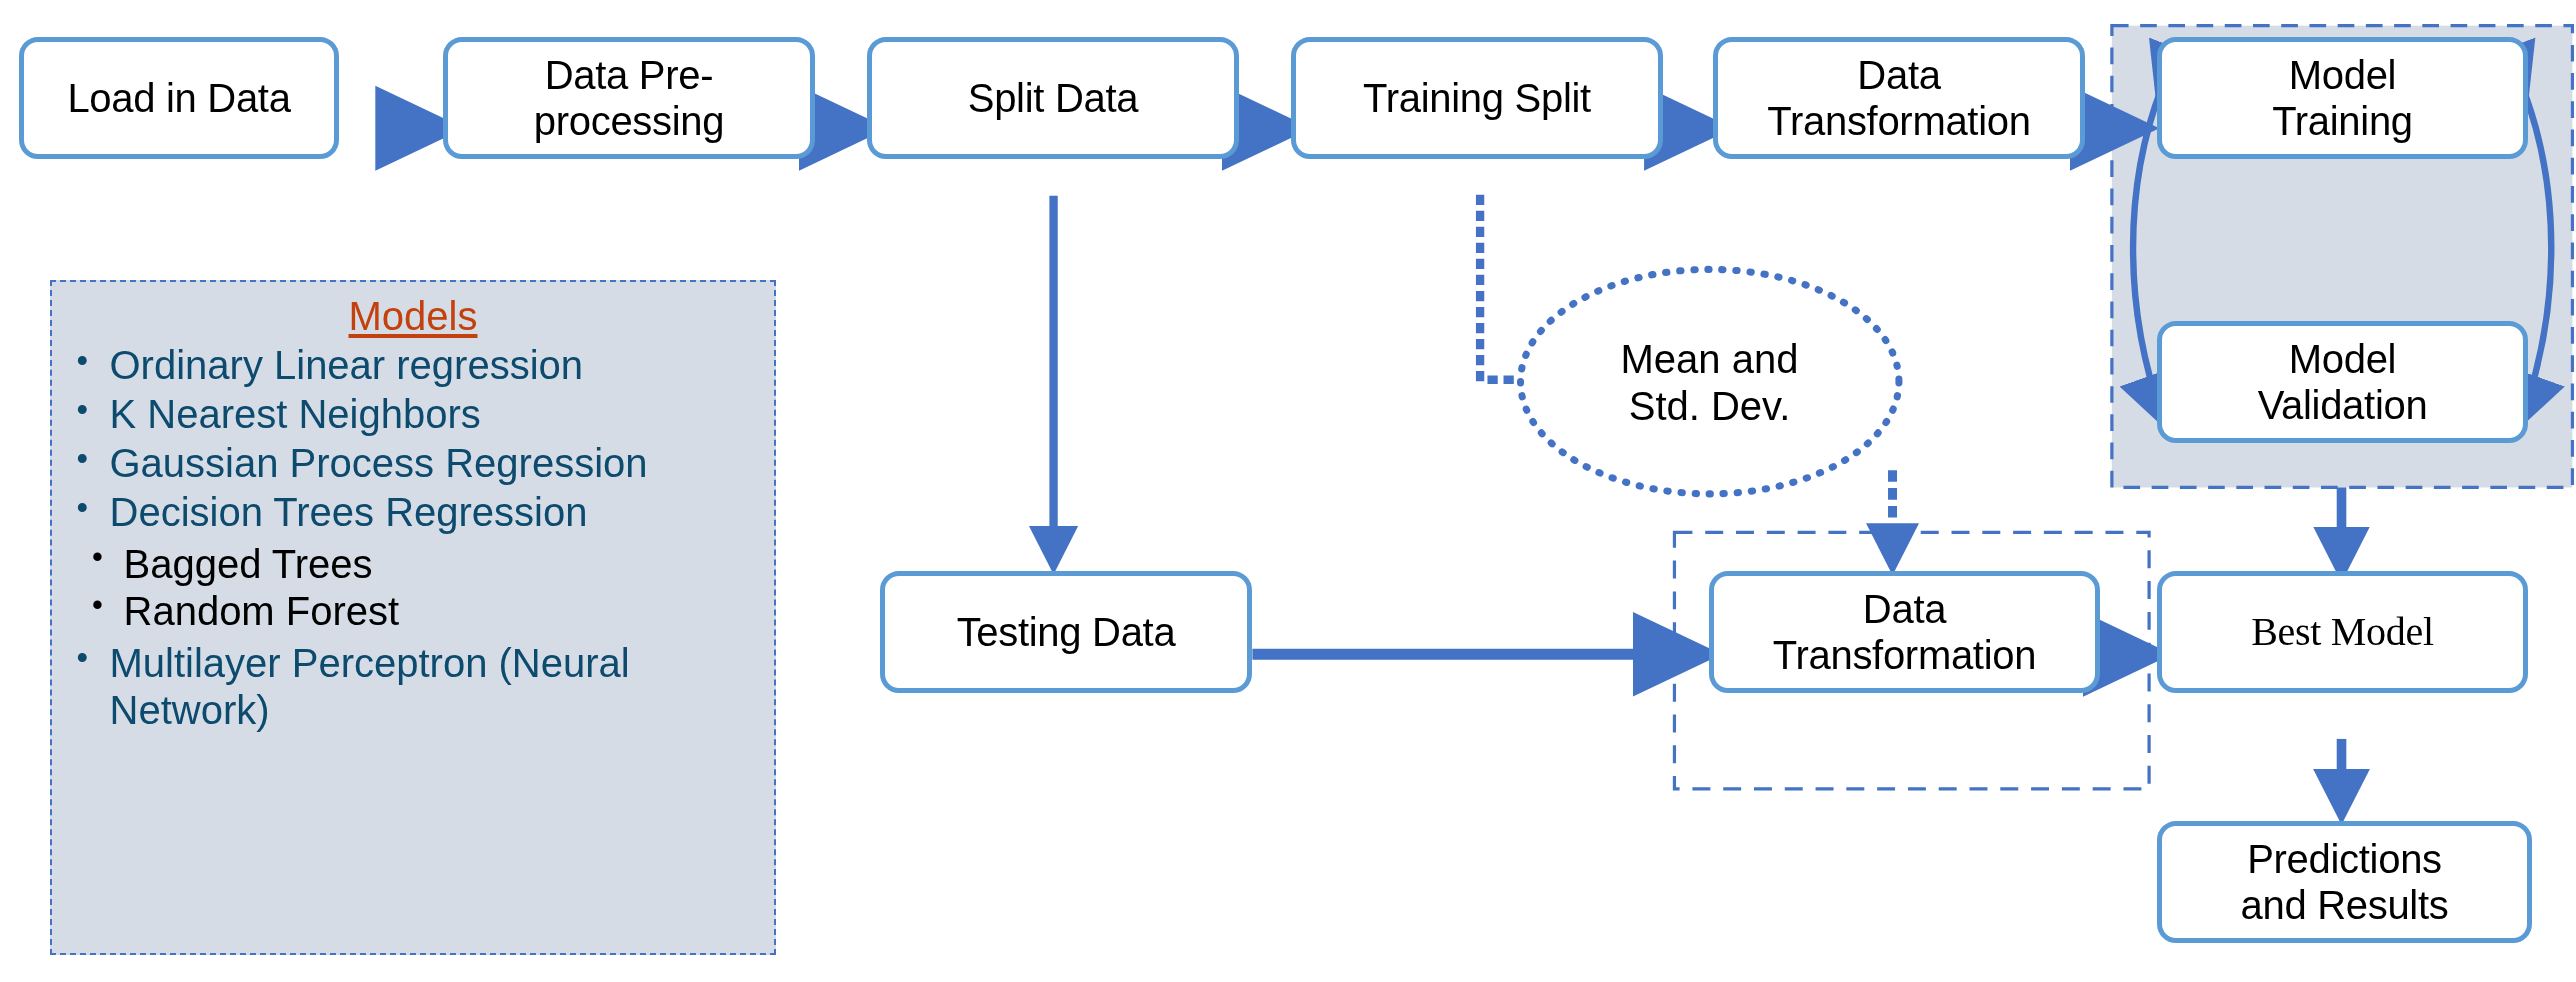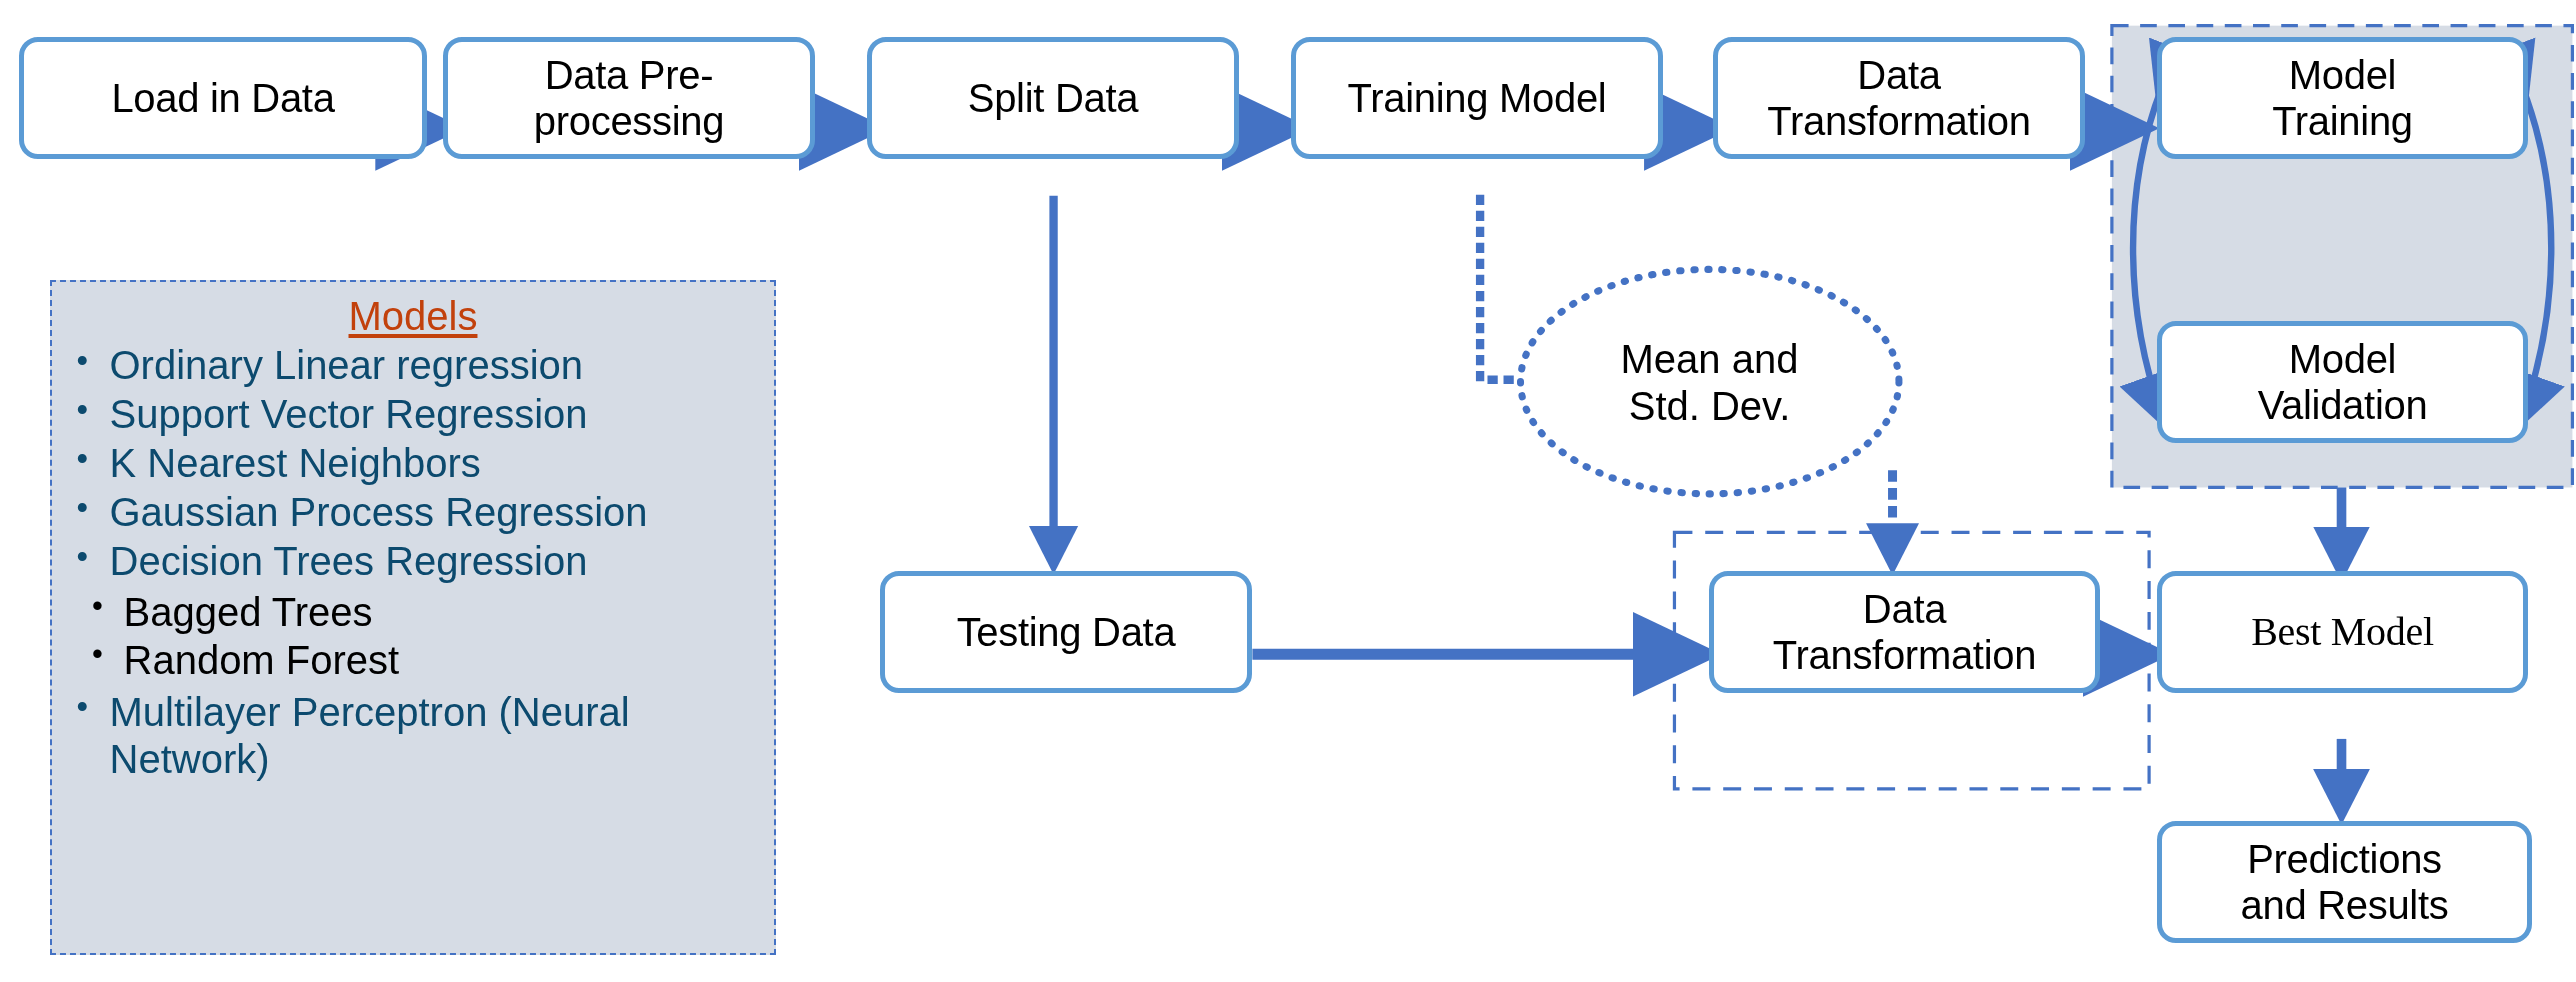--- a/index.html
+++ b/index.html
@@ -73,35 +73,35 @@
     <path d="M2307,310 L2307,592 L2370,592" fill="none" stroke="#4472c4" stroke-width="13" stroke-dasharray="3,22" stroke-linecap="square"></path>
 
     <ellipse cx="2665" cy="595" rx="295" ry="175" fill="#ffffff" stroke="#4472c4" stroke-width="11" stroke-dasharray="2,20" stroke-linecap="round"></ellipse>
 
     <path d="M2950,740 L2950,880" fill="none" stroke="#4472c4" stroke-width="14" stroke-dasharray="4,24" stroke-linecap="square" marker-end="url(#ahline)"></path>
   </svg>
 
   <div class="ellipse-label" style="left:1546px;top:320px;width:327px;height:125px;">Mean and
 Std. Dev.</div>
 
-  <div class="nodebox" style="left:19px;top:37px;width:408px;height:122px;">
+  <div class="nodebox" style="left:19px;top:37px;width:320px;height:122px;">
     <span class="lbl">Load in Data</span>
   </div>
 
   <div class="nodebox" style="left:443px;top:37px;width:372px;height:122px;">
     <span class="lbl">Data Pre-
 processing</span>
   </div>
 
   <div class="nodebox" style="left:867px;top:37px;width:372px;height:122px;">
     <span class="lbl">Split Data</span>
   </div>
 
   <div class="nodebox" style="left:1291px;top:37px;width:372px;height:122px;">
-    <span class="lbl">Training Model</span>
+    <span class="lbl">Training Split</span>
   </div>
 
   <div class="nodebox" style="left:1713px;top:37px;width:372px;height:122px;">
     <span class="lbl">Data
 Transformation</span>
   </div>
 
   <div class="nodebox" style="left:2157px;top:37px;width:371px;height:122px;">
     <span class="lbl">Model
 Training</span>
@@ -127,21 +127,20 @@
 
   <div class="nodebox" style="left:2157px;top:821px;width:375px;height:122px;">
     <span class="lbl">Predictions
 and Results</span>
   </div>
 
   <div class="models-panel" style="left:50px;top:280px;width:726px;height:675px;">
     <div class="models-title">Models</div>
     <ul class="mlist">
       <li>Ordinary Linear regression</li>
-      <li>Support Vector Regression</li>
       <li>K Nearest Neighbors</li>
       <li>Gaussian Process Regression</li>
       <li>Decision Trees Regression</li>
       <ul class="sublist">
         <li>Bagged Trees</li>
         <li>Random Forest</li>
       </ul>
       <li>Multilayer Perceptron (Neural Network)</li>
     </ul>
   </div>

